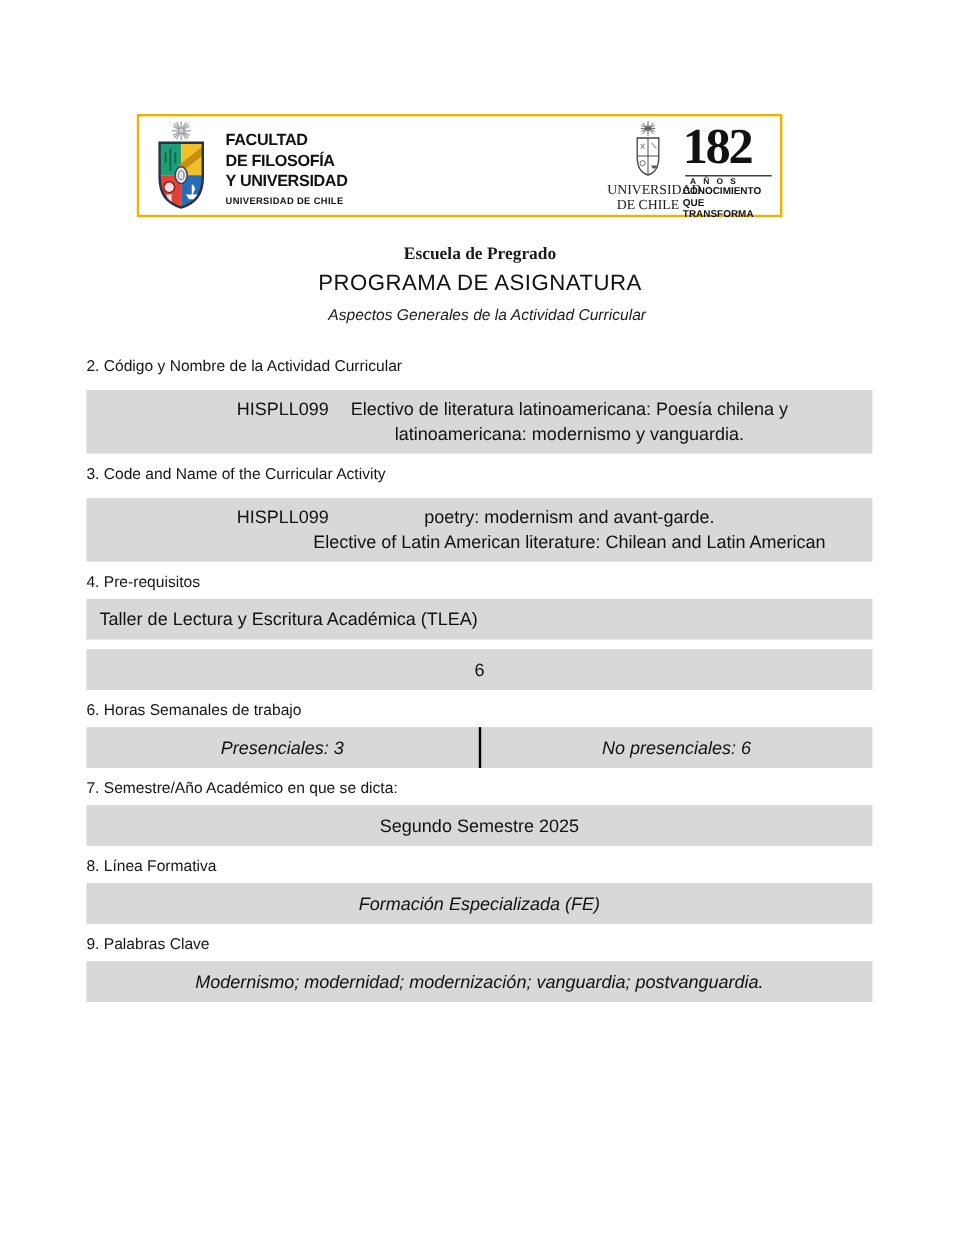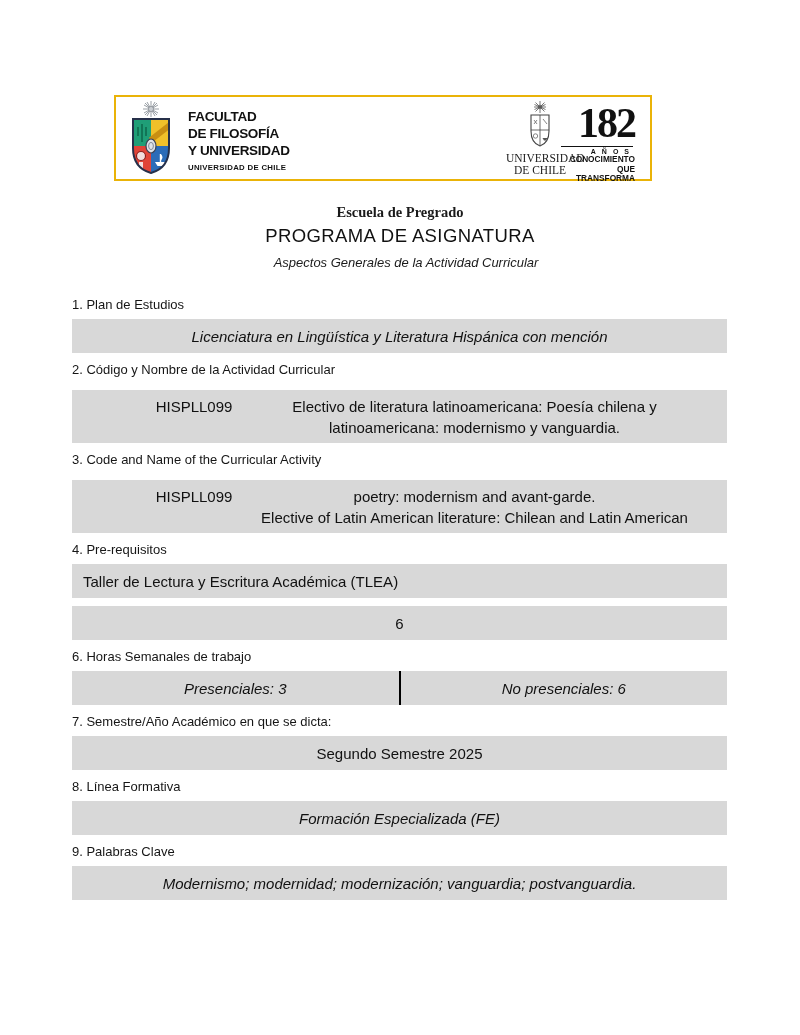--- a/index.html
+++ b/index.html
@@ -10,21 +10,21 @@
   .header-box{position:absolute;left:114px;top:95px;width:534px;height:82px;border:2px solid #eab308;}
   .left-logo{position:absolute;left:12px;top:3px;display:flex;}
   .crest-svg{display:block;}
   .fac-text{margin-left:14px;padding-top:8px;}
   .fac-line{font-weight:bold;font-size:13.5px;line-height:17px;letter-spacing:-0.3px;color:#111;}
   .fac-univ{font-weight:bold;font-size:7.8px;letter-spacing:0.3px;margin-top:4px;color:#111;}
 
   .uch-group{position:absolute;left:390px;top:4px;width:68px;text-align:center;}
   .uch-name{font-family:"Liberation Serif","DejaVu Serif",serif;font-size:11.5px;line-height:11.5px;color:#222;}
 
-  .years-block{position:absolute;left:443px;top:4px;width:76px;text-align:right;}
+  .years-block{position:absolute;left:453px;top:4px;width:76px;text-align:left;}
   .years-num{font-family:"Liberation Serif","DejaVu Serif",serif;font-weight:bold;font-size:42px;
              line-height:44px;letter-spacing:-2px;color:#111;}
   .years-rule{border-top:1.5px solid #111;margin:1px 2px 1px 2px;}
   .years-anos{font-size:7px;font-weight:bold;letter-spacing:6px;padding-left:6px;color:#111;}
   .years-tag{font-size:8.3px;font-weight:bold;line-height:9.5px;color:#111;}
 
   
   .school-title{position:absolute;top:204px;left:0;right:0;text-align:center;
     font-family:"Liberation Serif","DejaVu Serif",serif;font-weight:bold;font-size:14.5px;}
   .program-title{position:absolute;top:225px;left:0;right:0;text-align:center;
@@ -32,21 +32,21 @@
   .subtitle{position:absolute;top:255px;left:12px;right:0;text-align:center;
     font-style:italic;font-size:13px;}
 
   
   .content{position:absolute;left:72px;top:296px;width:655px;}
   .field{margin-bottom:8px;}
   .field-label{font-size:13px;line-height:17px;margin-bottom:6px;color:#161616;}
   .vbox{background:#d8d8d8;font-size:15px;color:#111;}
   .vbox.single{height:34px;display:flex;align-items:center;justify-content:center;}
   .vbox.double{height:53px;position:relative;text-align:center;}
-  .code-cell{position:absolute;left:42px;top:6px;width:160px;text-align:center;line-height:21px;}
+  .code-cell{position:absolute;left:42px;top:6px;width:160px;text-align:right;line-height:21px;}
   .name-lines{padding:6px 30px 0 180px;line-height:21px;margin-top:12px;}
   .italic{font-style:italic;}
   .left-align{justify-content:flex-start !important;padding-left:11px;}
   .split{display:flex;align-items:stretch;height:34px;}
   .split .half{flex:1;display:flex;align-items:center;justify-content:center;font-style:italic;}
   .vdivider{width:2px;background:#000;}
 </style>
 </head>
 <body>
 
@@ -139,24 +139,20 @@
       <div class="years-tag">QUE TRANSFORMA</div>
     </div>
   </div>
 
   <div class="school-title">Escuela de Pregrado</div>
   <div class="program-title">PROGRAMA DE ASIGNATURA</div>
   <div class="subtitle">Aspectos Generales de la Actividad Curricular</div>
 
   <div class="content">
 
-    <div class="field">
-      <div class="field-label">1. Plan de Estudios</div>
-      <div class="vbox single italic">Licenciatura en Lingüística y Literatura Hispánica con mención</div>
-    </div>
 
     <div class="field">
       <div class="field-label">2. Código y Nombre de la Actividad Curricular</div>
       <div class="vbox double">
         <span class="code-cell">HISPLL099</span>
         <div class="name-lines">
           <div>Electivo de literatura latinoamericana: Poesía chilena y</div>
           <div>latinoamericana: modernismo y vanguardia.</div>
         </div>
       </div>

